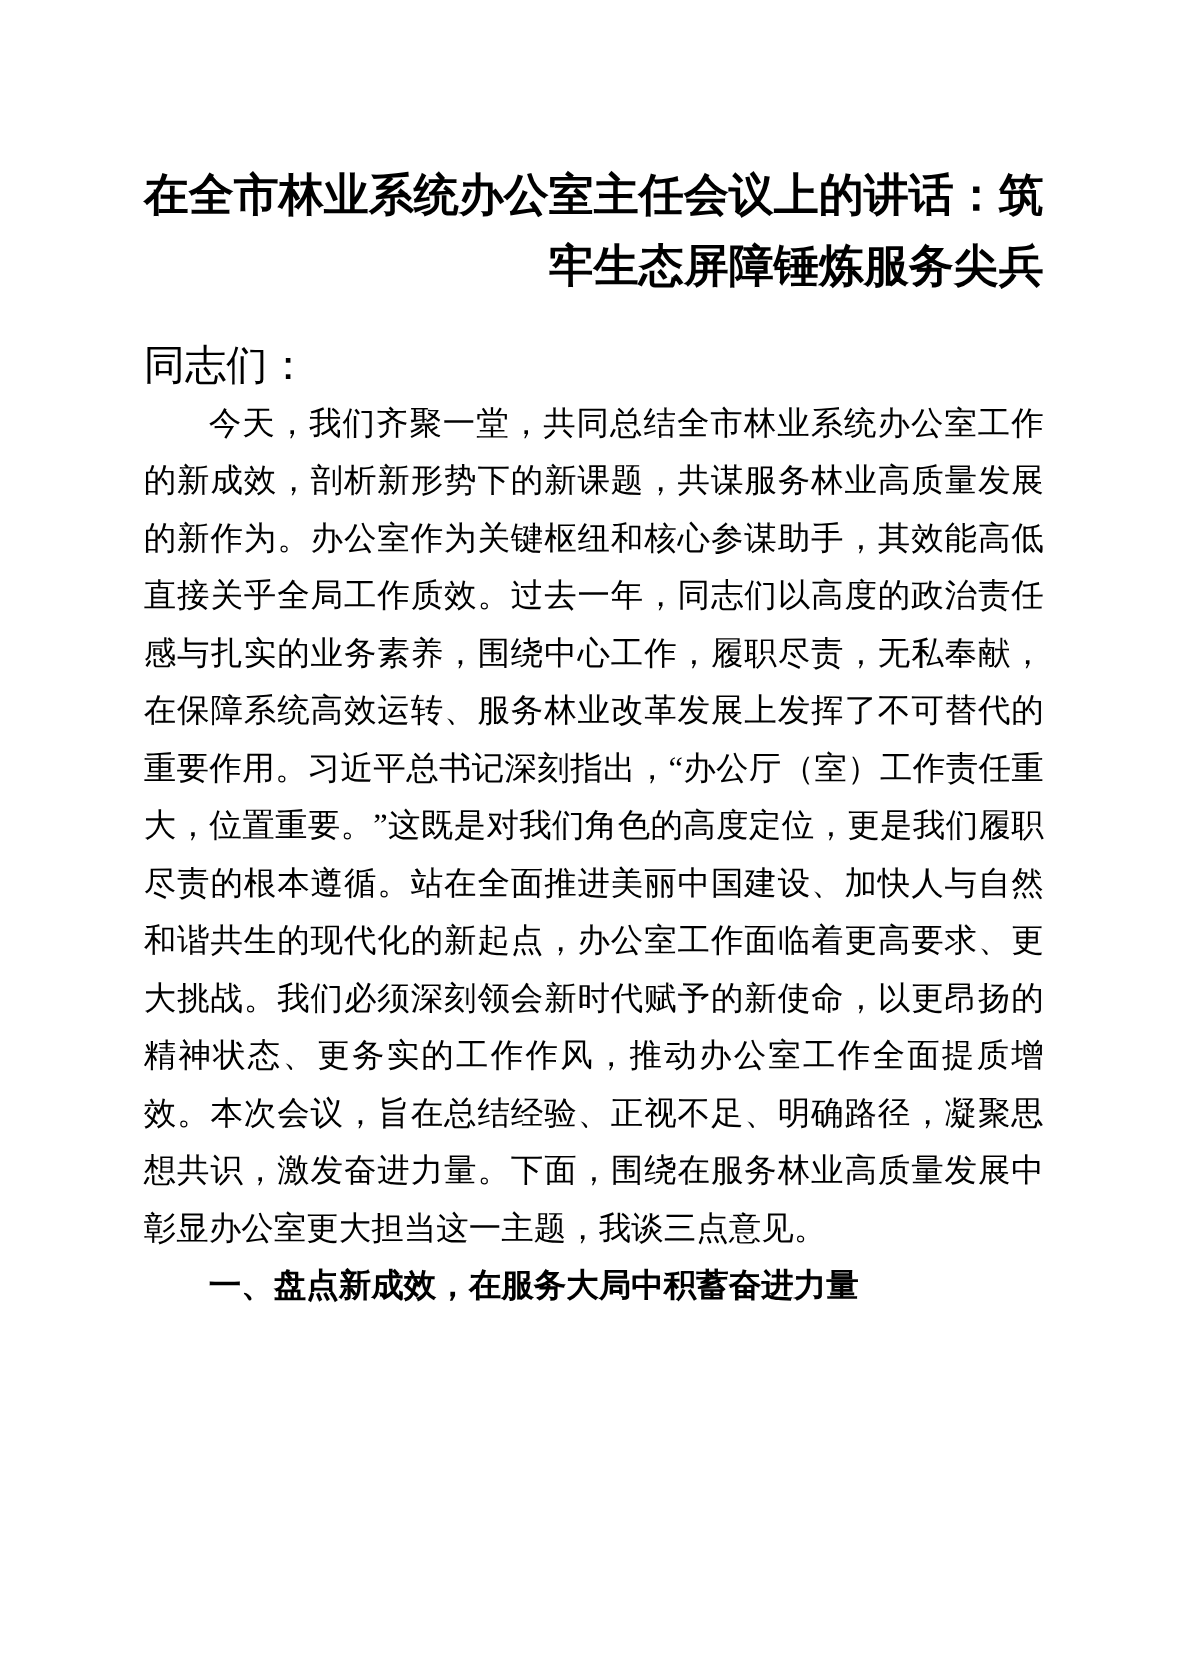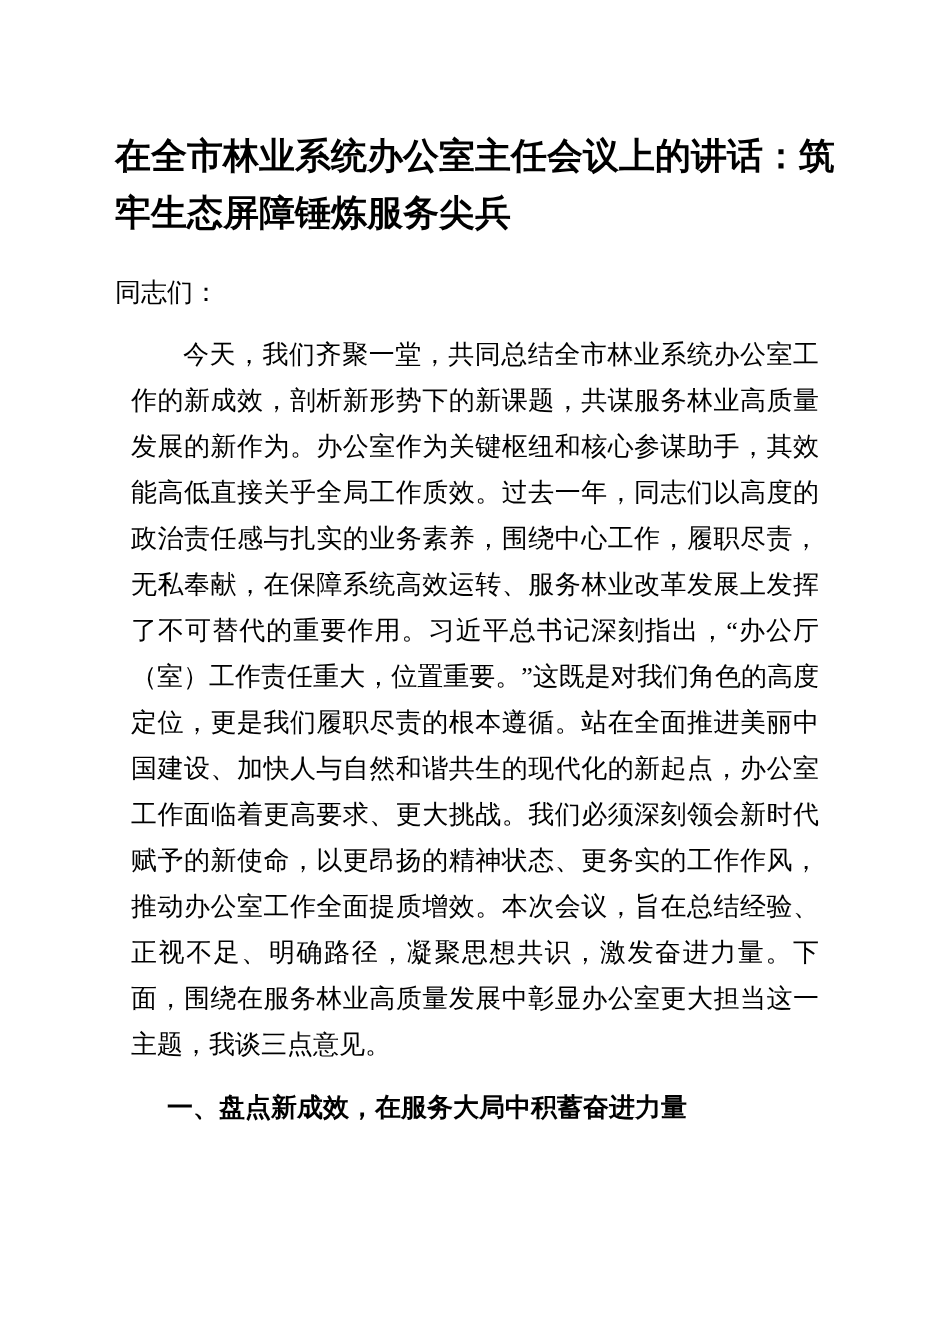--- a/index.html
+++ b/index.html
@@ -17,44 +17,44 @@
     background: #ffffff;
     color: #000000;
     font-family: "Liberation Serif", "DejaVu Serif", serif;
     overflow: hidden;
   }
   .doc-title {
     margin: 0 0 28px 0;
     font-size: 36px;
     line-height: 57px;
     font-weight: 700;
-    text-align: left;
+    text-align: right;
     font-family: "Liberation Serif", "DejaVu Serif", serif;
   }
   .salutation {
     margin: 0;
-    font-size: 26px;
+    font-size: 33px;
     line-height: 46px;
     text-indent: 0;
   }
   .body-para {
-    margin: 16px;
+    margin: 0;
     font-size: 26px;
     line-height: 46px;
     text-align: justify;
     text-justify: inter-ideograph;
     text-indent: 2em;
   }
   .section-heading {
     margin: 0;
     font-size: 26px;
     line-height: 46px;
     font-weight: 700;
     text-indent: 2em;
-    font-family: Liberation Sans, sans-serif;
+    font-family: Liberation Serif, serif;
   }
 </style>
 </head>
 <body>
 
 <div class="page">
   <h1 class="doc-title">在全市林业系统办公室主任会议上的讲话：筑牢生态屏障锤炼服务尖兵</h1>
 
   <p class="salutation">同志们：</p>
 

